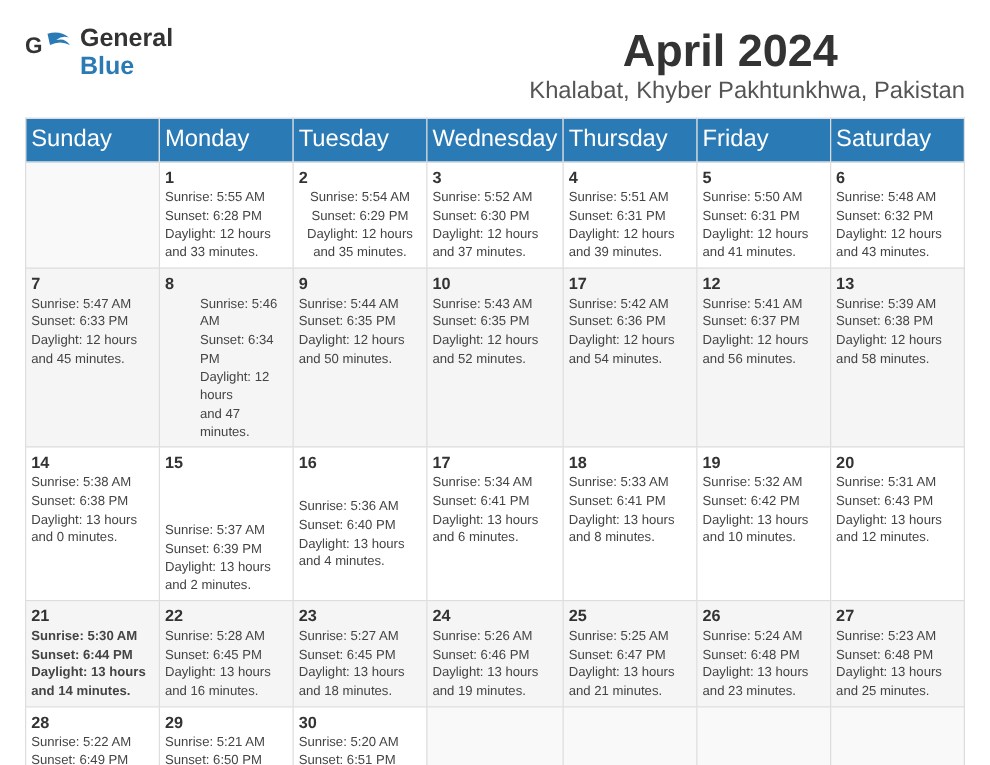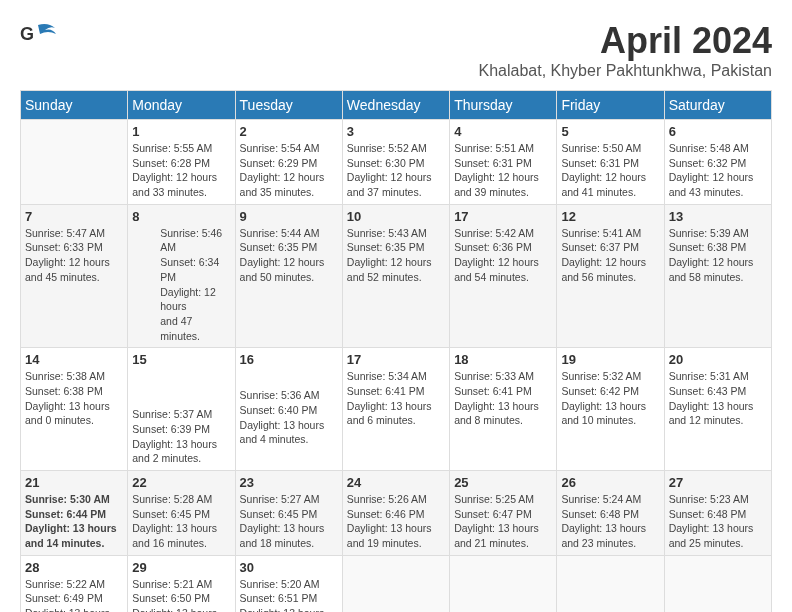--- a/index.html
+++ b/index.html
@@ -15,43 +15,43 @@
       justify-content: space-between;
       align-items: flex-start;
       margin-bottom: 10px;
     }
     .logo-wrapper {
       display: flex;
       align-items: center;
       gap: 4px;
     }
     .title-section {
-      text-align: right;
+      text-align: center;
     }
     .month-title {
       font-size: 36px;
       font-weight: bold;
       color: #333;
     }
     .location-title {
-      font-size: 16px;
+      font-size: 19px;
       color: #555;
       margin-left: 27px;
     }
     .calendar {
       width: 100%;
       border-collapse: collapse;
       font-size: 11px;
     }
     .calendar th {
       background-color: #2a7ab5;
       color: white;
       padding: 6px 4px;
       text-align: left;
-      font-size: 14px;
+      font-size: 19px;
       font-weight: normal;
       border: 1px solid #ddd;
     }
     .calendar td {
       vertical-align: top;
       padding: 4px;
       border: 1px solid #ddd;
       width: 14.28%;
       min-height: 80px;
     }
@@ -72,20 +72,26 @@
   </style>
 </head>
 <body>
 
 <div class="header">
   <div class="logo-wrapper">
     <svg width="40" height="40" viewBox="0 0 40 40">
       <text x="0" y="20" font-size="18" font-weight="bold" fill="#333">G</text>
       <path d="M18 5 Q28 2 35 8 Q30 6 25 10 Q32 8 36 14 Q28 10 20 14" fill="#2a7ab5"></path>
     </svg>
+    <div>
+      <div style="font-size:20px;font-weight:bold;color:#333;line-height:1.1">
+        <span style="color:#333">General</span>
+      </div>
+      <div style="font-size:20px;font-weight:bold;color:#2a7ab5;line-height:1.1">Blue</div>
+    </div>
   </div>
   <div class="title-section">
     <div class="month-title">April 2024</div>
     <div class="location-title">Khalabat, Khyber Pakhtunkhwa, Pakistan</div>
   </div>
 </div>
 
 <table class="calendar">
   <thead>
     <tr>
@@ -103,21 +109,21 @@
         <td class="empty-cell"></td>
         <td>
           <div class="day-number">1</div>
           <div class="day-info" style="white-space: pre-line;">Sunrise: 5:55 AM
 Sunset: 6:28 PM
 Daylight: 12 hours
 and 33 minutes.</div>
         </td>
         <td>
           <div class="day-number">2</div>
-          <div class="day-info" style="white-space: pre-line;">Sunrise: 5:54 AM
+          <div class="day-info" style="white-space: pre-line; text-align: center;">Sunrise: 5:54 AM
 Sunset: 6:29 PM
 Daylight: 12 hours
 and 35 minutes.</div>
         </td>
         <td>
           <div class="day-number">3</div>
           <div class="day-info" style="white-space: pre-line;">Sunrise: 5:52 AM
 Sunset: 6:30 PM
 Daylight: 12 hours
 and 37 minutes.</div>

